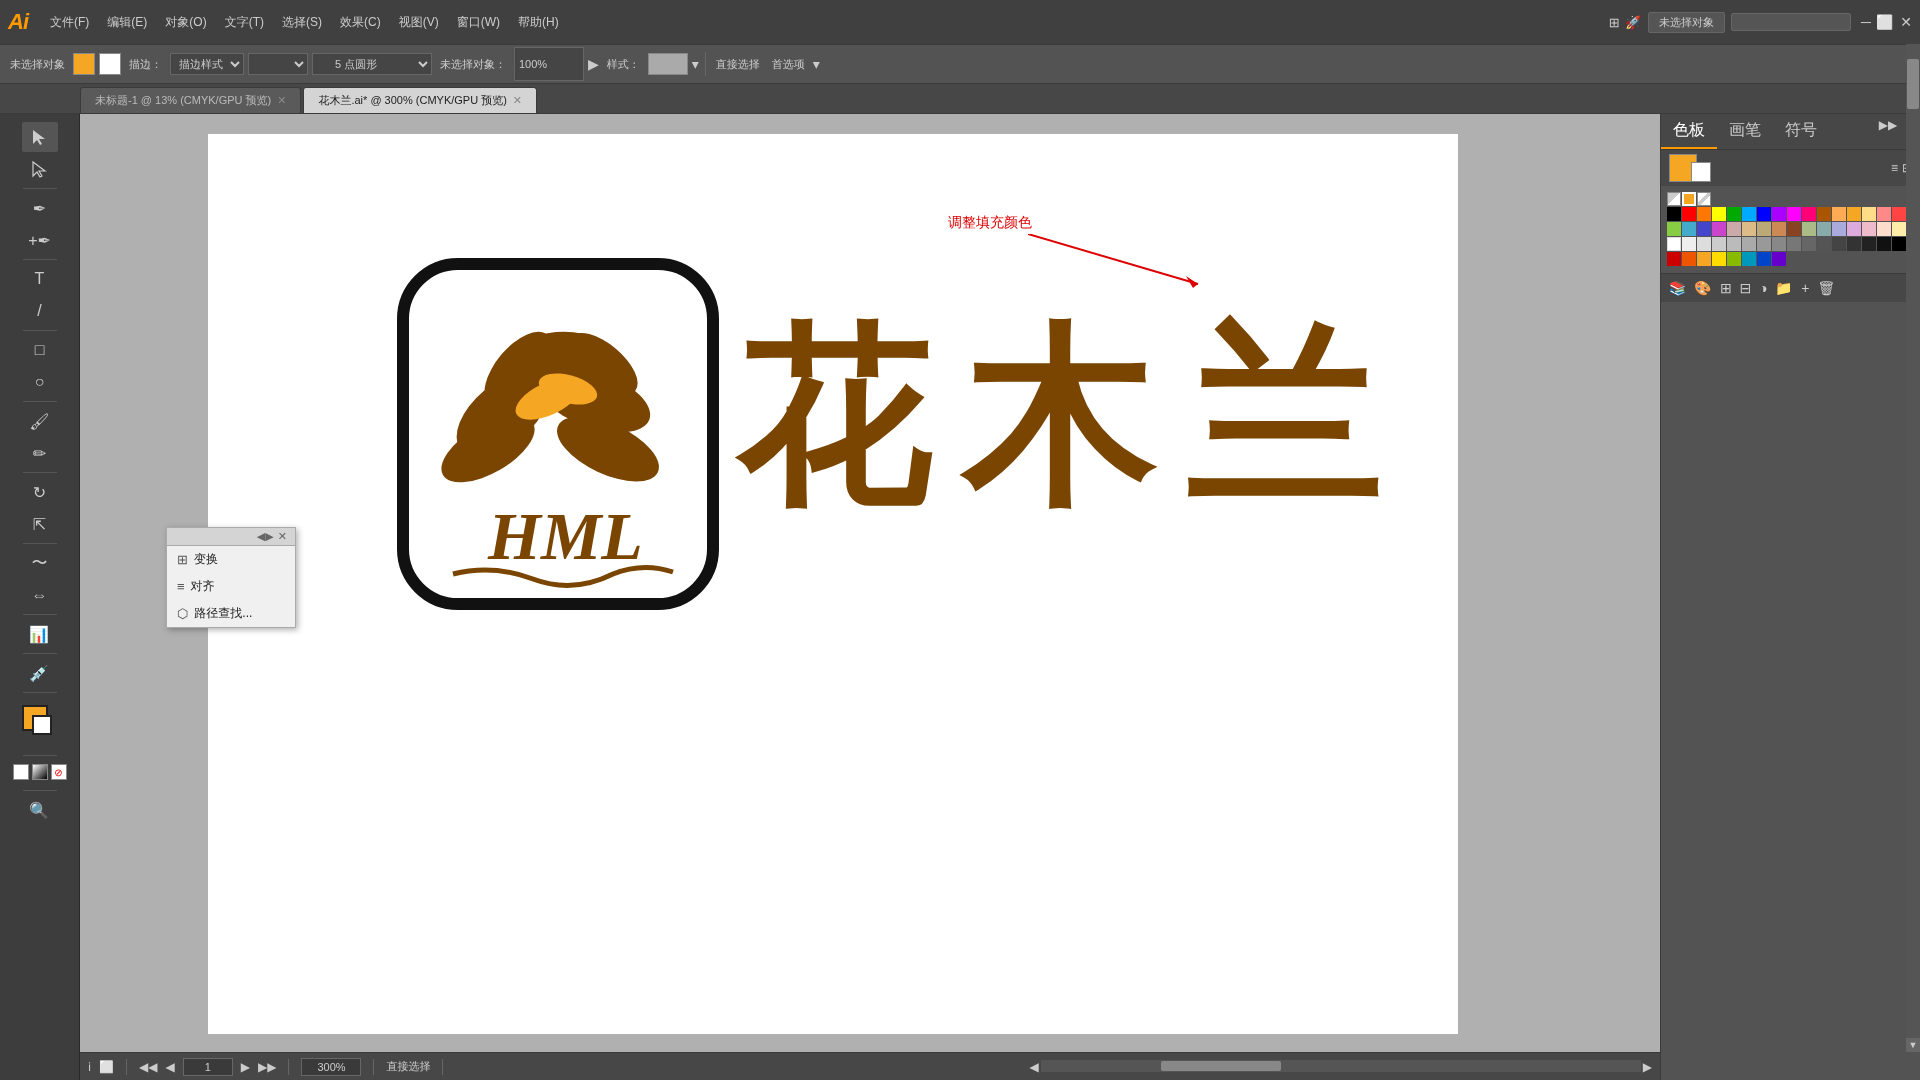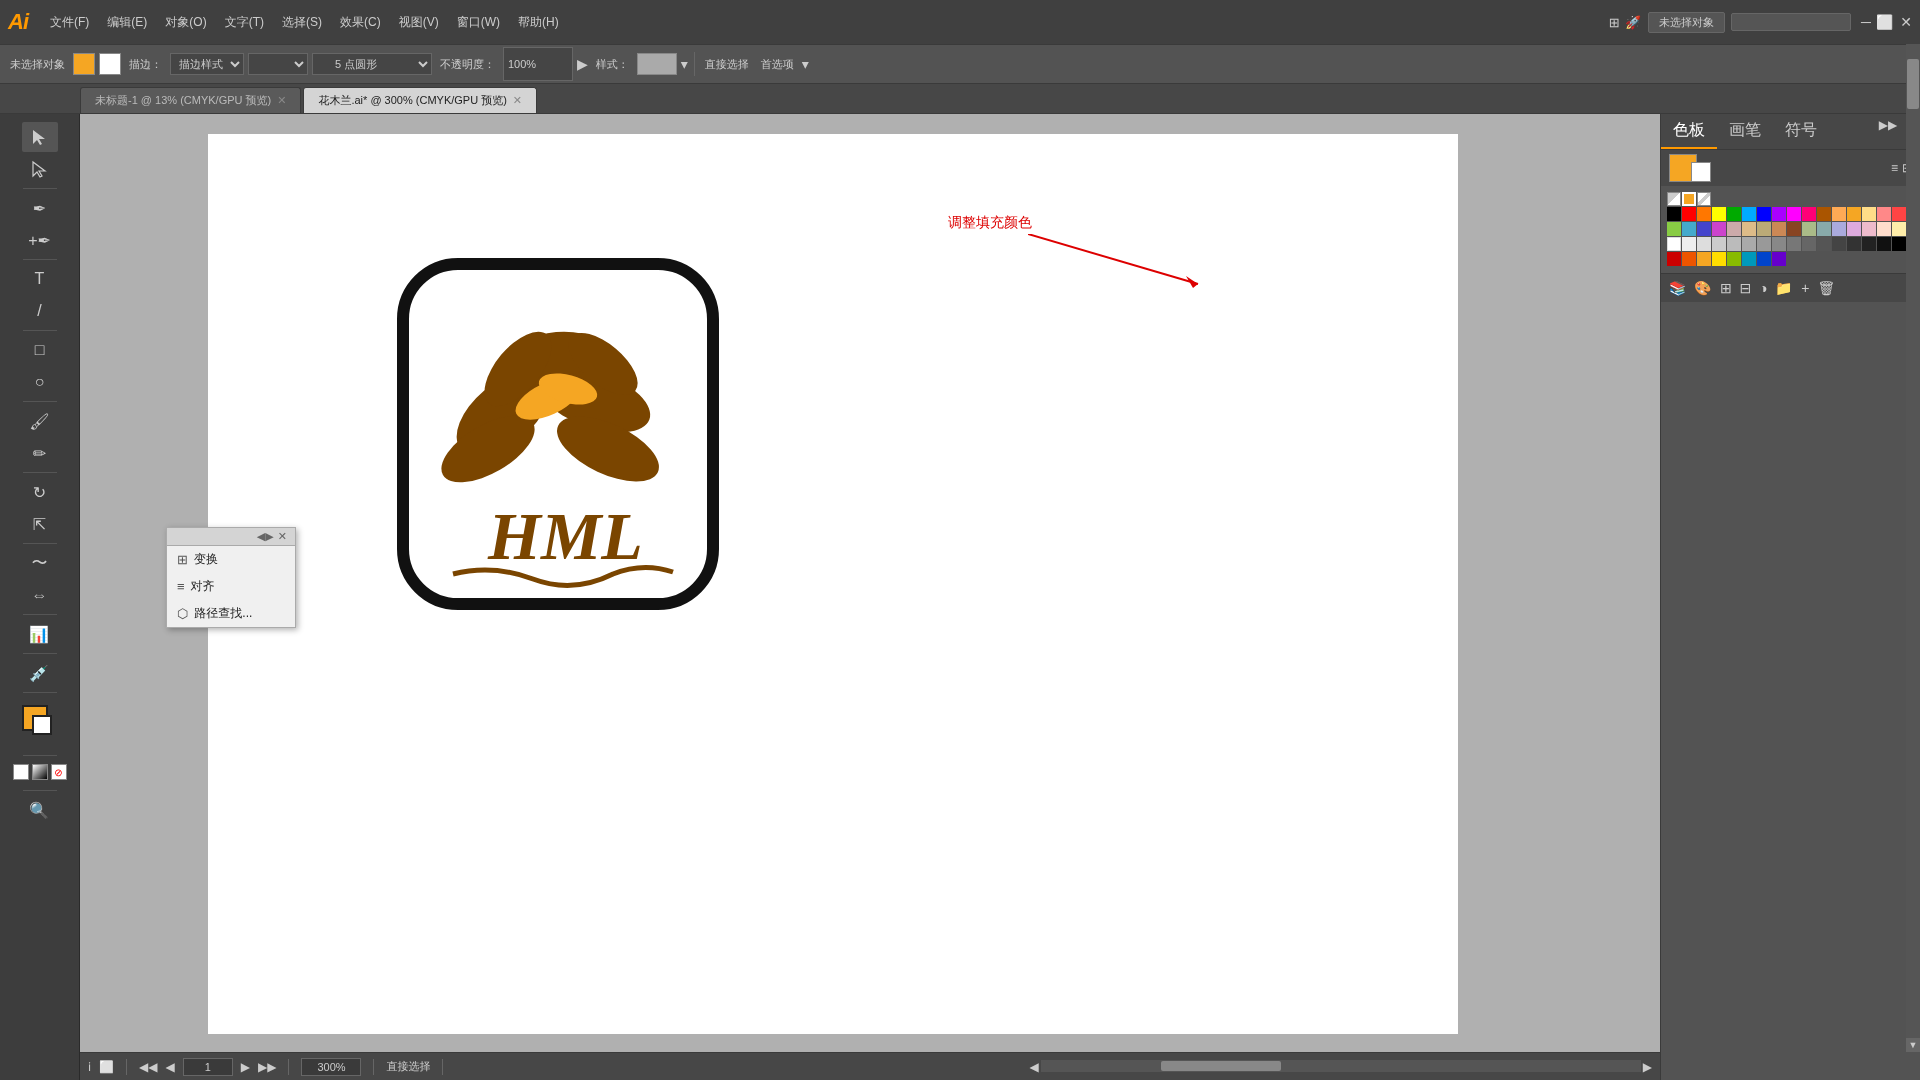--- a/index.html
+++ b/index.html
@@ -212,21 +212,21 @@
   <span class="tb-item">描边：</span>
   <select class="tb-select">
     <option>描边样式</option>
   </select>
   <select class="tb-select" style="width:60px;">
     <option></option>
   </select>
   <select class="tb-select" style="width:120px;padding-left:18px;">
     <option>5 点圆形</option>
   </select>
-  <span class="tb-item">不透明度：</span>
+  <span class="tb-item">未选择对象：</span>
   <input class="tb-input" style="width: 70px;" value="100%">
   <span style="font-size:14px;color:#ccc;cursor:pointer;">▶</span>
   <span class="tb-item">样式：</span>
   <div class="tb-color-swatch" style="background:#aaa;width:40px;"></div>
   <span style="font-size:14px;color:#ccc;cursor:pointer;">▾</span>
   <span class="tb-sep"></span>
   <span class="tb-item">直接选择</span>
   <span class="tb-item">首选项</span>
   <span style="font-size:14px;color:#ccc;cursor:pointer;">▾</span>
 </div>
@@ -333,20 +333,23 @@
         <g fill="#f5a623">
           <ellipse cx="155" cy="145" rx="35" ry="16" transform="rotate(-25 155 145)"></ellipse>
           <ellipse cx="175" cy="135" rx="30" ry="14" transform="rotate(15 175 135)"></ellipse>
         </g>
 
         <text x="95" y="305" font-size="68" font-family="Georgia, serif" fill="#7a4500" font-style="italic" font-weight="bold">HML</text>
 
         <path d="M60 320 Q100 310 140 325 Q180 340 220 320 Q250 308 280 318" stroke="#7a4500" stroke-width="5" fill="none"></path>
       </svg>
 
+      <div style="position:absolute;left:530px;top:185px;font-size:195px;color:#7a4500;font-family:'SimHei','Microsoft YaHei',serif;font-weight:bold;letter-spacing:30px;white-space:nowrap;line-height:1;">
+        花木兰
+      </div>
     </div>
 
     <div class="context-menu">
       <div class="cm-header">
         <span></span>
         <span style="display:flex;gap:4px;">
           <span style="cursor:pointer;font-size:11px;color:#666;">◀▶</span>
           <span style="cursor:pointer;font-size:11px;color:#666;">✕</span>
         </span>
       </div>

